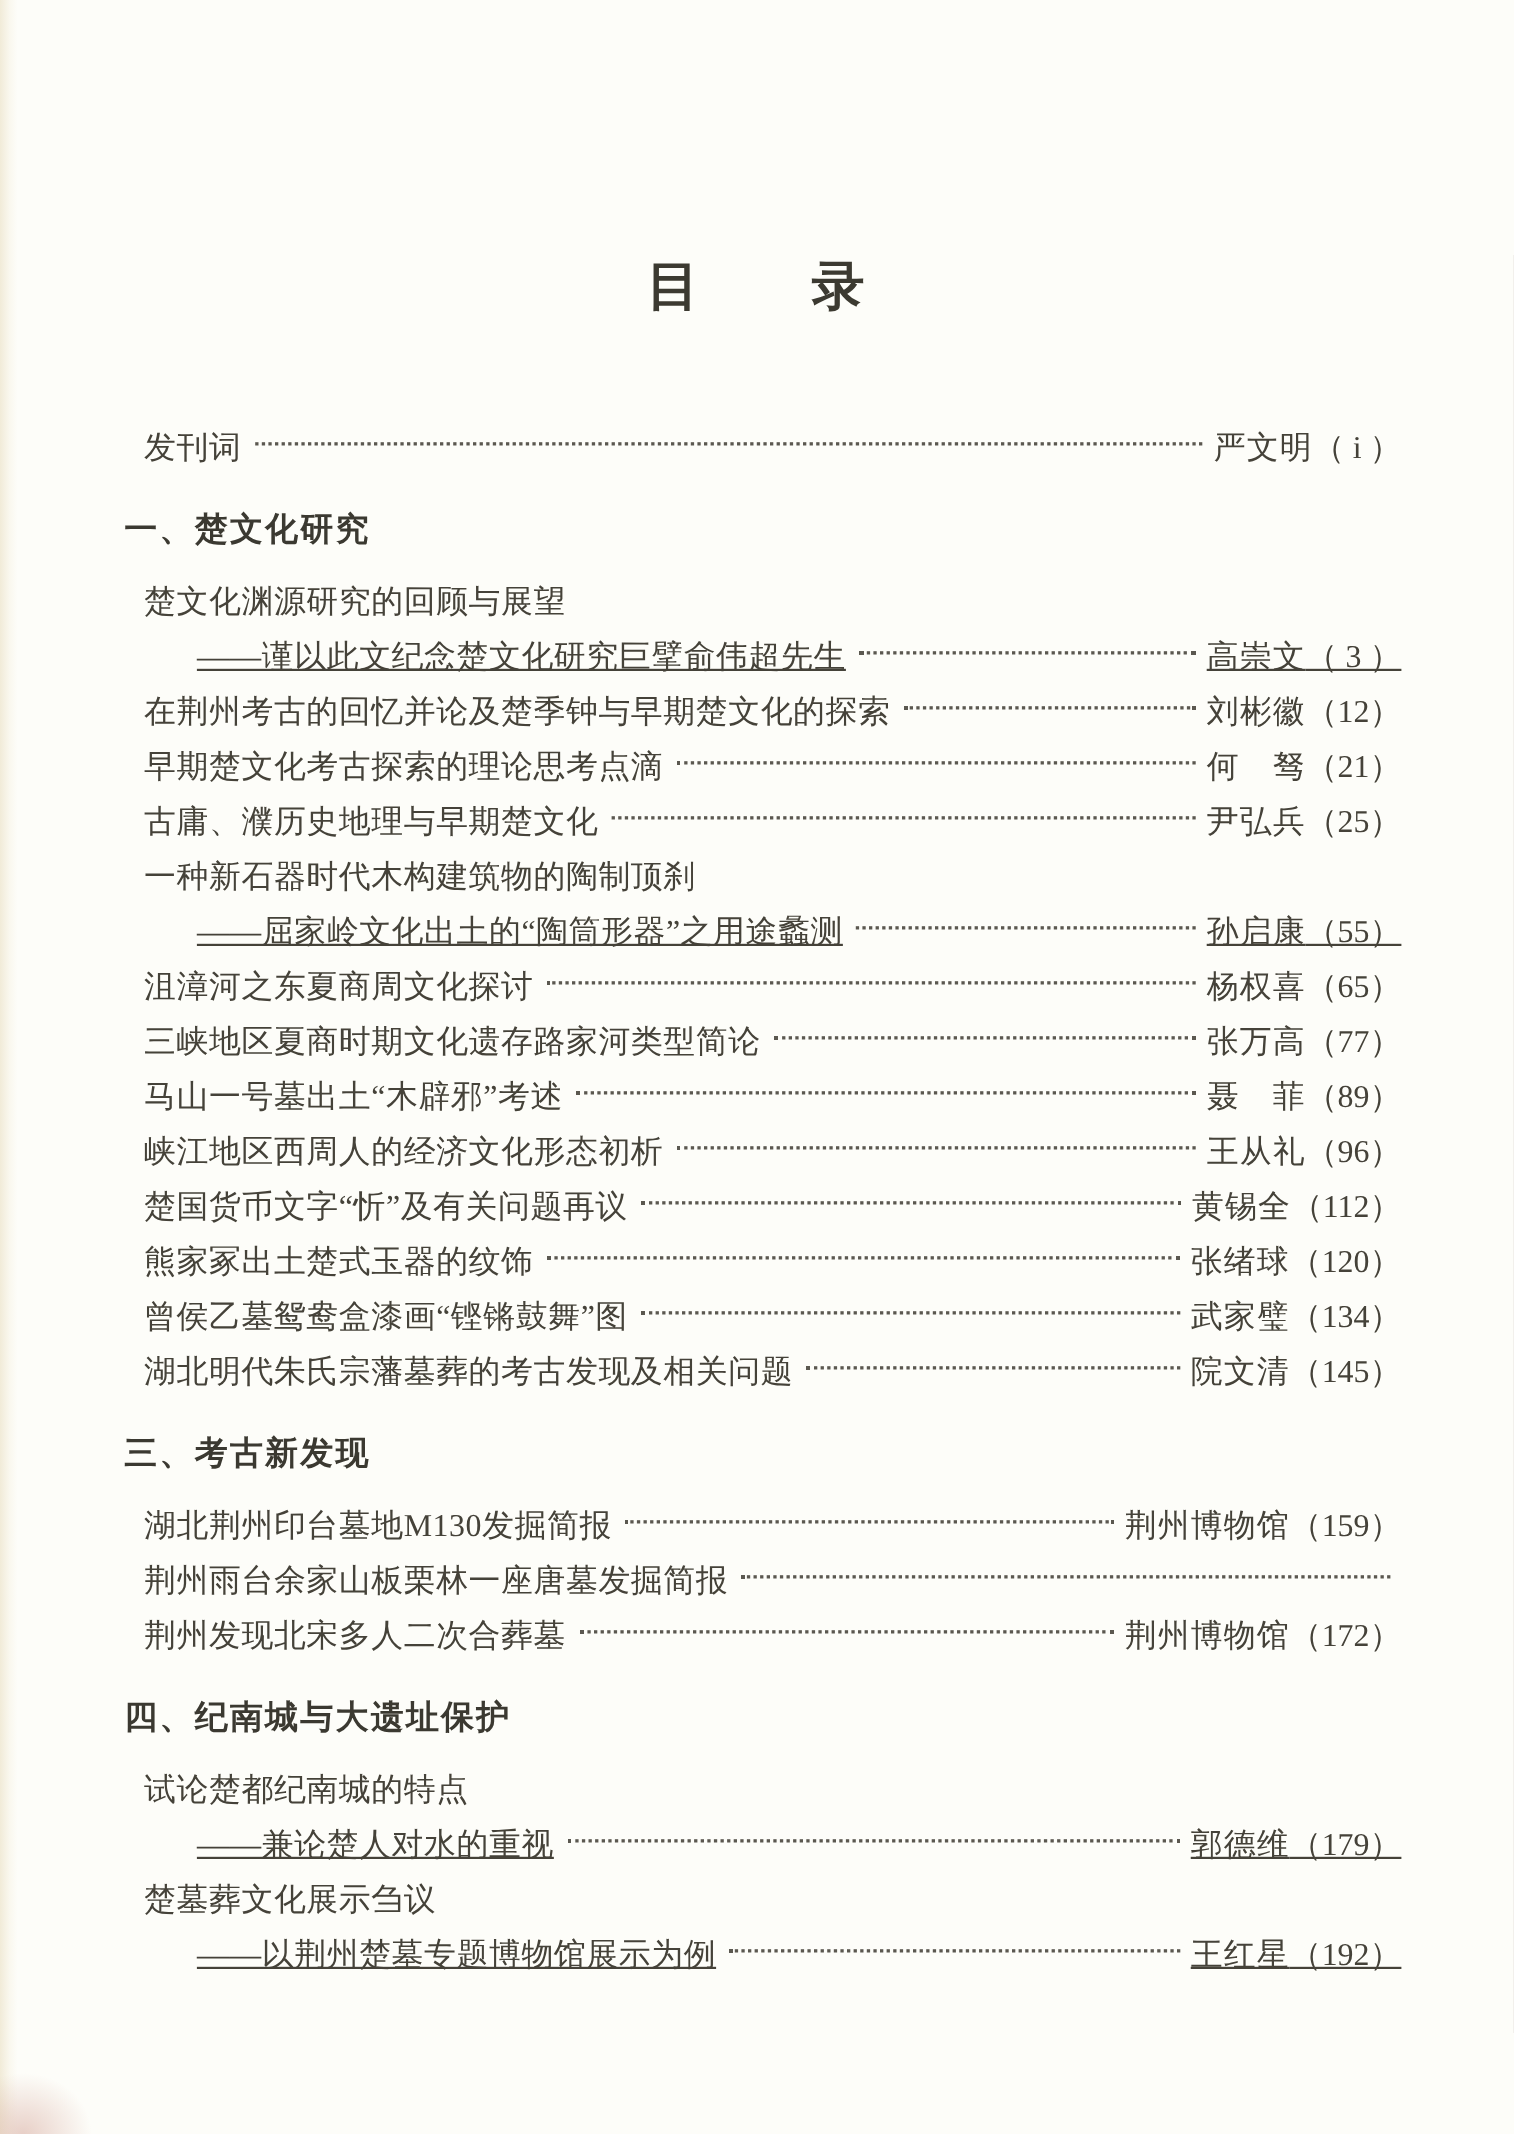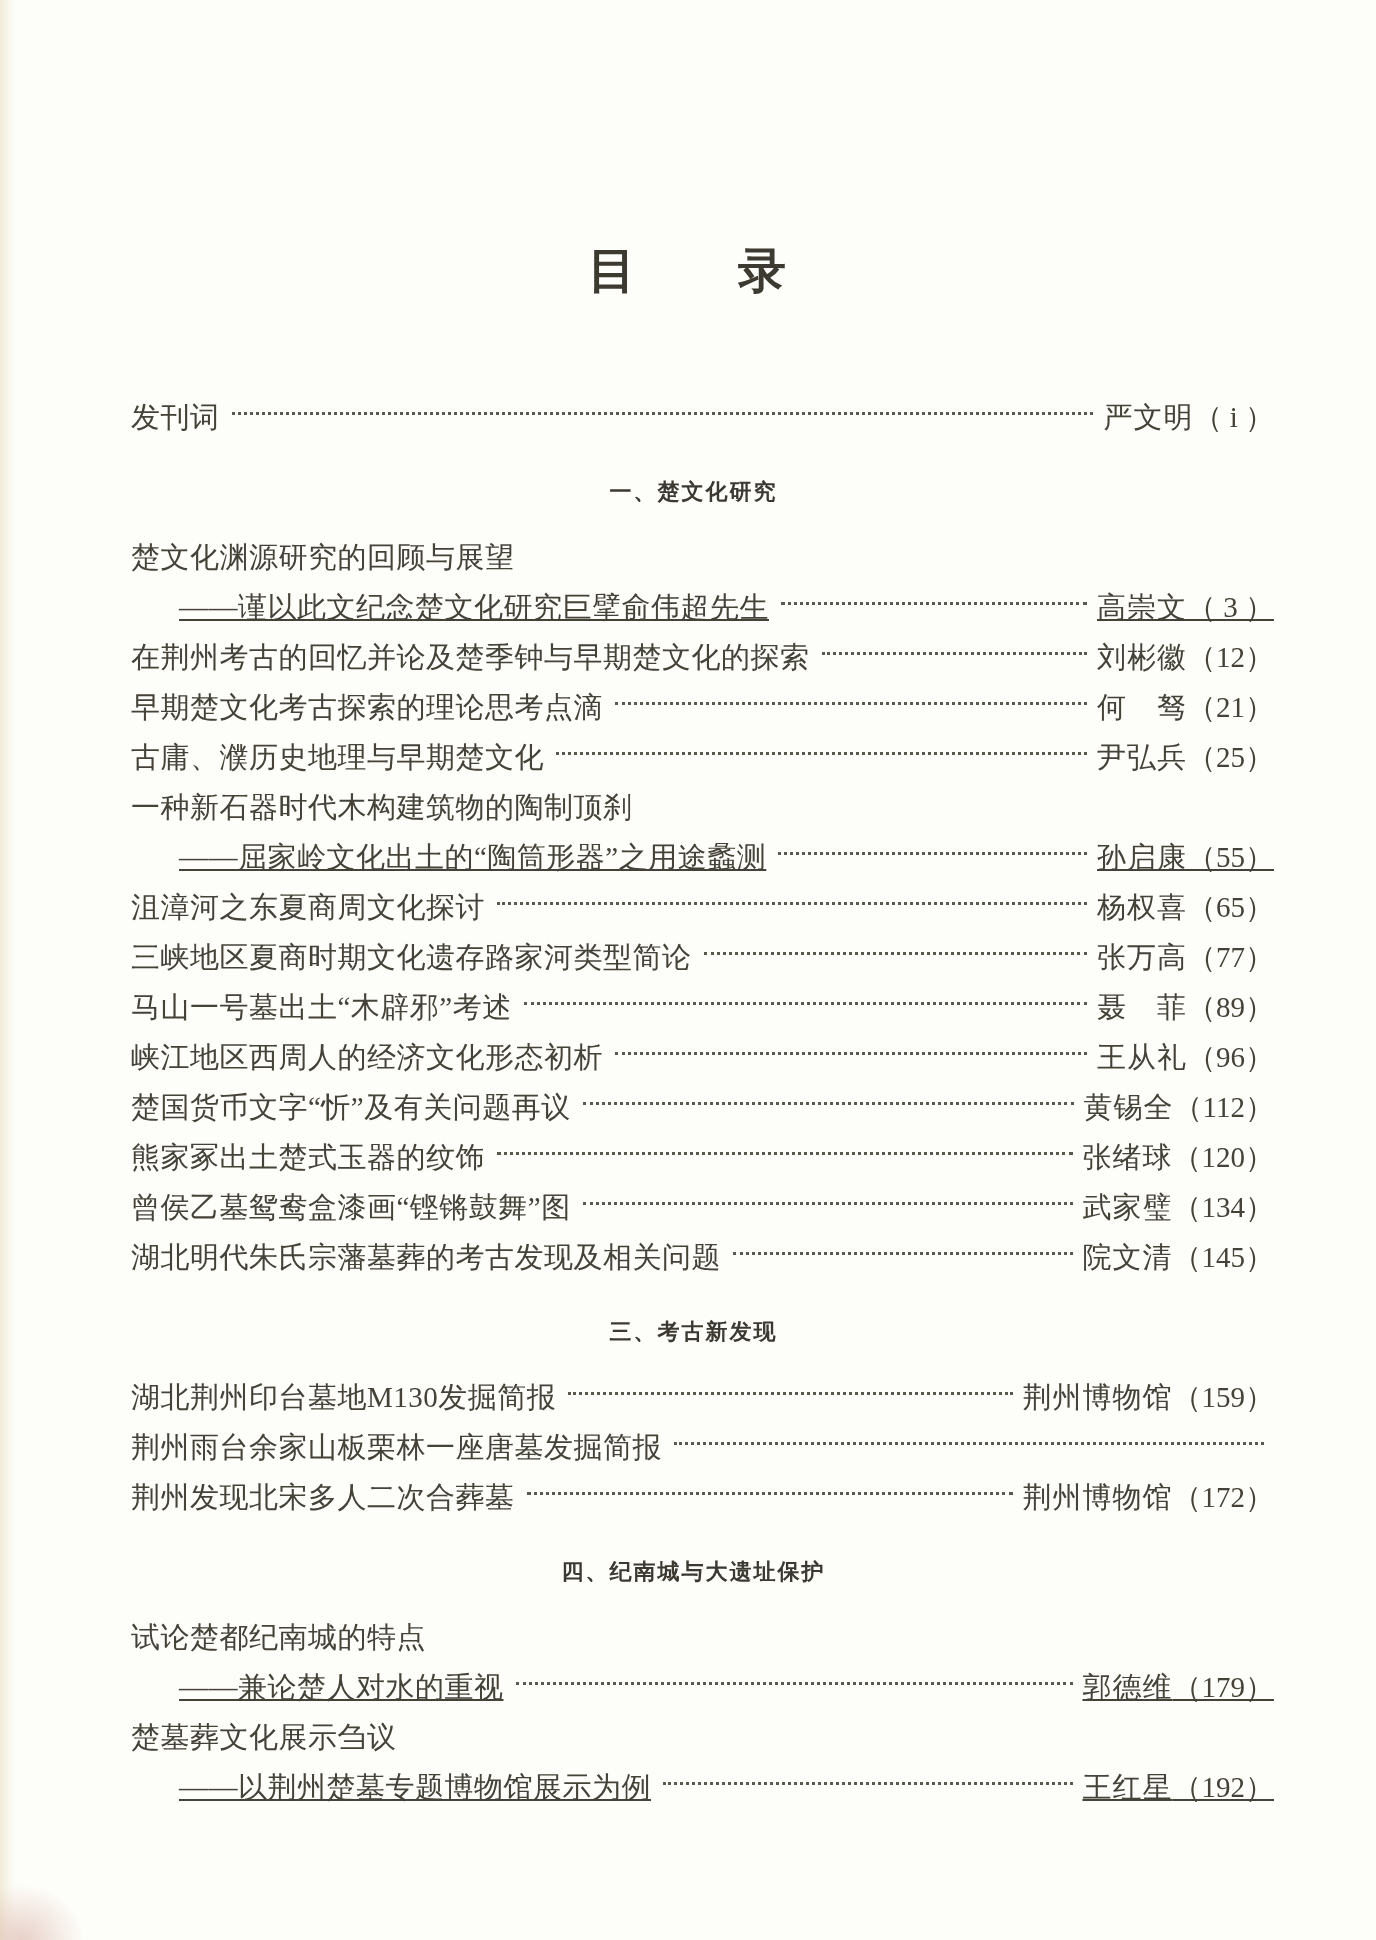--- a/index.html
+++ b/index.html
@@ -15,21 +15,21 @@
   
   .edge-strip{
     position:absolute;left:0;top:0;bottom:0;width:16px;
     background:linear-gradient(to right,#f1ebd8 0%,rgba(247,243,230,.55) 55%,rgba(253,253,249,0) 100%);
   }
   .corner-smudge{
     position:absolute;left:-6px;bottom:-14px;width:90px;height:70px;
     background:radial-gradient(ellipse at 30% 80%,rgba(214,170,158,.55),rgba(214,170,158,0) 70%);
   }
   h1.doc-title{
-    margin:10px;
+    margin:0;
     padding-top:236px;
     text-align:center;
     font-size:48px;
     font-weight:700;
     line-height:1.05;
     letter-spacing:2px;
     color:#3c3a31;
   }
   .toc{
     margin:96px 102px 0 113px;
@@ -50,24 +50,23 @@
     border-bottom:3px dotted #5b5850;
     margin:0 10px 0 12px;
     position:relative;
     top:-4px;
     min-width:24px;
   }
   .right{flex:0 0 auto;}
   .author{letter-spacing:1px;}
   .pagenum{letter-spacing:0;}
   .sec-heading{
-    text-align:center;
     font-family:"Liberation Sans","DejaVu Sans",sans-serif;
     font-weight:700;
-    font-size:22px;
+    font-size:30px;
     line-height:48px;
     margin:26px 0 16px 0;
     color:#3b3931;
     letter-spacing:2px;
   }
 </style>
 </head>
 <body>
 
 <div class="page">

